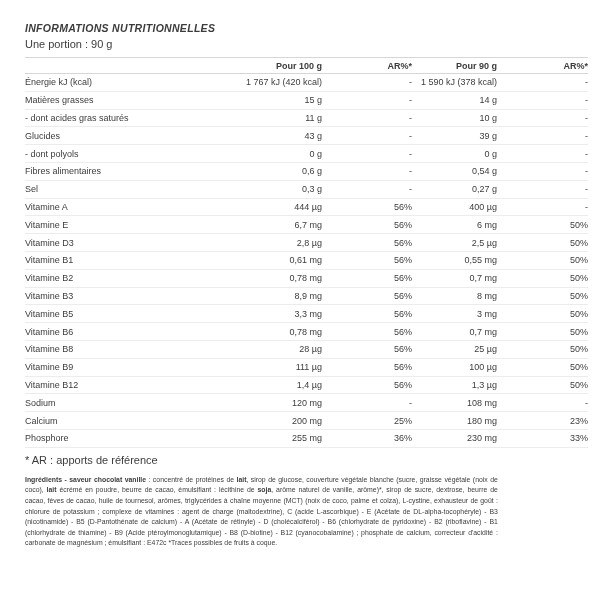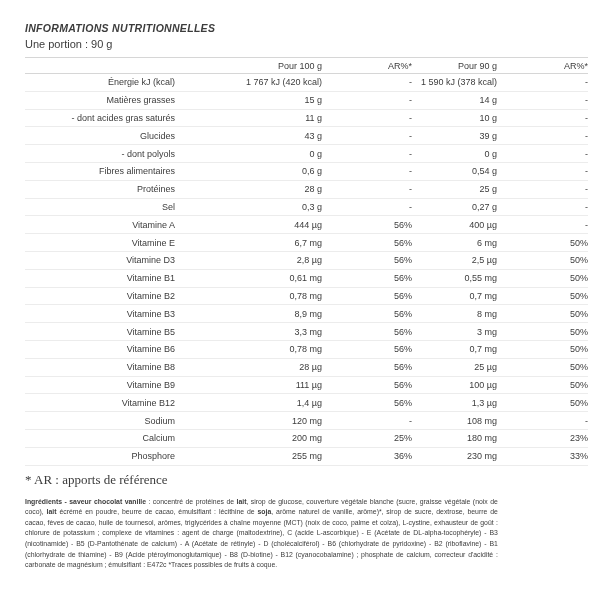--- a/index.html
+++ b/index.html
@@ -23,34 +23,34 @@
     width:563px;border-collapse:collapse;table-layout:fixed;
     border-top:1px solid var(--border_strong);
   }
   table.nutri col.c-label{width:150px;}
   table.nutri col.c-v100{width:147px;}
   table.nutri col.c-ar100{width:90px;}
   table.nutri col.c-v90{width:85px;}
   table.nutri col.c-ar90{width:91px;}
 
   table.nutri th{
-    font-size:9px;font-weight:normal;text-align:right;
+    font-size:9px;font-weight:bold;text-align:right;
     height:16px;vertical-align:middle;
     border-bottom:1px solid var(--border_strong);
     white-space:nowrap;
   }
   table.nutri th:first-child{text-align:left;}
   table.nutri td{
     font-size:9px;text-align:right;height:17.8px;vertical-align:middle;
     border-bottom:1px solid var(--border);
     white-space:nowrap;overflow:hidden;
   }
-  table.nutri td:first-child{text-align:right;}
-
-  .footnote{font-size:13px;margin-top:6px;color:var(--text);font-family:Liberation Serif, serif;}
+  table.nutri td:first-child{text-align:left;}
+
+  .footnote{font-size:11px;margin-top:6px;color:var(--text);}
 
   .ingredients{
     margin-top:9px;
     font-size:8px;line-height:10.6px;
     text-align:justify;
     transform:scaleX(0.86);
     transform-origin:left top;
     width:116%;
     color:var(--text);
   }
@@ -120,27 +120,20 @@
           <td>-</td>
         </tr>
         <tr>
           <td>Fibres alimentaires</td>
           <td>0,6 g</td>
           <td>-</td>
           <td>0,54 g</td>
           <td>-</td>
         </tr>
         <tr>
-          <td>Protéines</td>
-          <td>28 g</td>
-          <td>-</td>
-          <td>25 g</td>
-          <td>-</td>
-        </tr>
-        <tr>
           <td>Sel</td>
           <td>0,3 g</td>
           <td>-</td>
           <td>0,27 g</td>
           <td>-</td>
         </tr>
         <tr>
           <td>Vitamine A</td>
           <td>444 µg</td>
           <td>56%</td>

